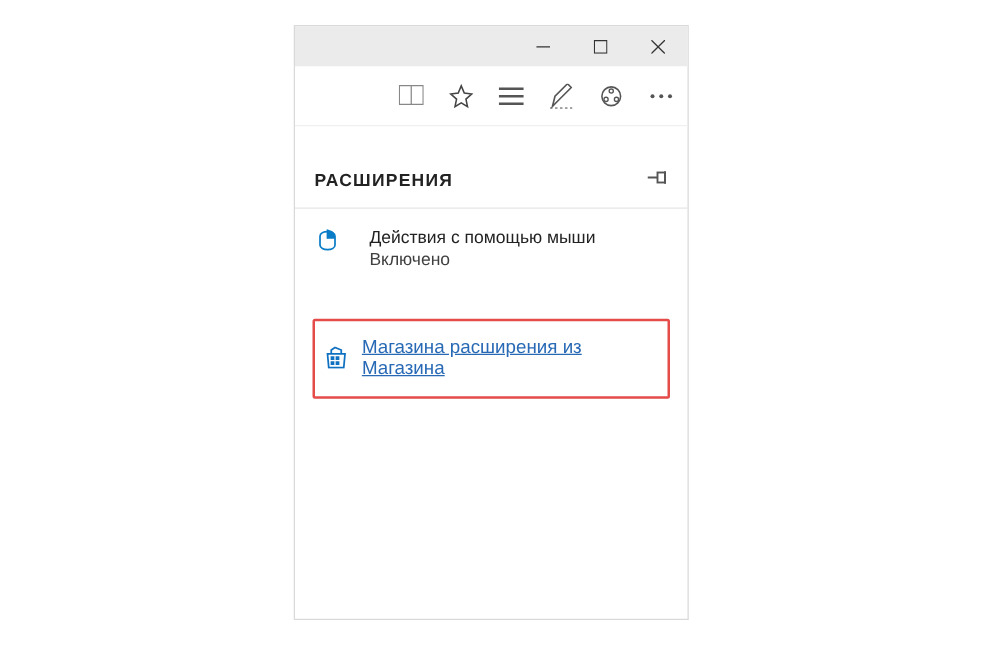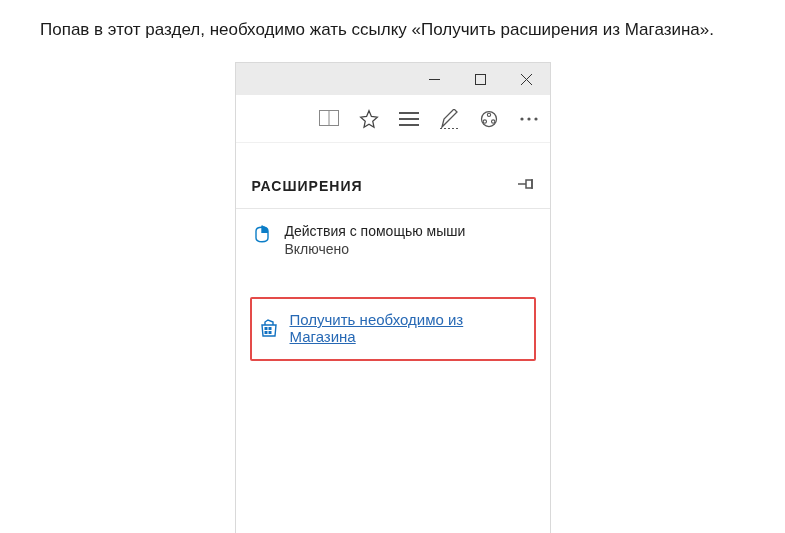--- a/index.html
+++ b/index.html
@@ -68,21 +68,21 @@
   .panel-title {
     font-size: 14px;
     font-weight: 600;
     letter-spacing: 1px;
     color: #222;
   }
   .pin-icon { color: #555; cursor: pointer; }
   .ext-item {
     display: flex;
     align-items: flex-start;
-    gap: 13px;
+    gap: 24px;
     padding: 14px 16px 10px 18px;
   }
   .ext-icon {
     width: 18px;
     height: 20px;
     flex-shrink: 0;
   }
   .ext-texts { display: flex; flex-direction: column; }
   .ext-name { font-size: 14px; color: #222; }
   .ext-status { font-size: 14px; color: #404040; margin-top: 2px; }
@@ -101,21 +101,20 @@
     text-decoration: underline;
     font-size: 15px;
     cursor: pointer;
   }
   .body-fill { height: 170px; }
 </style>
 </head>
 <body>
 
 <div class="page">
-  <div class="caption">Попав в этот раздел, необходимо жать ссылку «Получить расширения из Магазина».</div>
 
   <div class="window">
 
     <div class="titlebar">
       <div class="winbtn">
         <svg width="11" height="11" viewBox="0 0 11 11">
             <line x1="0" y1="5.5" x2="11" y2="5.5" stroke="#333" stroke-width="1"></line>
           </svg>
       </div>
       <div class="winbtn">
@@ -204,18 +203,18 @@
       <div class="store-icon">
         <svg width="18" height="18" viewBox="0 0 18 18">
             <path d="M2 6 L16 6 L15 17 L3 17 Z" fill="none" stroke="#1071c1" stroke-width="1.4"></path>
             <path d="M5 6 L5 3 L8 1 L13 3 L13 6" fill="none" stroke="#1071c1" stroke-width="1.4"></path>
             <rect x="4.5" y="8" width="3" height="3" fill="#1071c1"></rect>
             <rect x="8.5" y="8" width="3" height="3" fill="#1071c1"></rect>
             <rect x="4.5" y="12" width="3" height="3" fill="#1071c1"></rect>
             <rect x="8.5" y="12" width="3" height="3" fill="#1071c1"></rect>
           </svg>
       </div>
-      <a class="store-link">Получить необходимо из Магазина</a>
+      <a class="store-link">Магазина расширения из Магазина</a>
     </div>
 
     <div class="body-fill"></div>
   </div>
 </div>
 
 </body></html>

